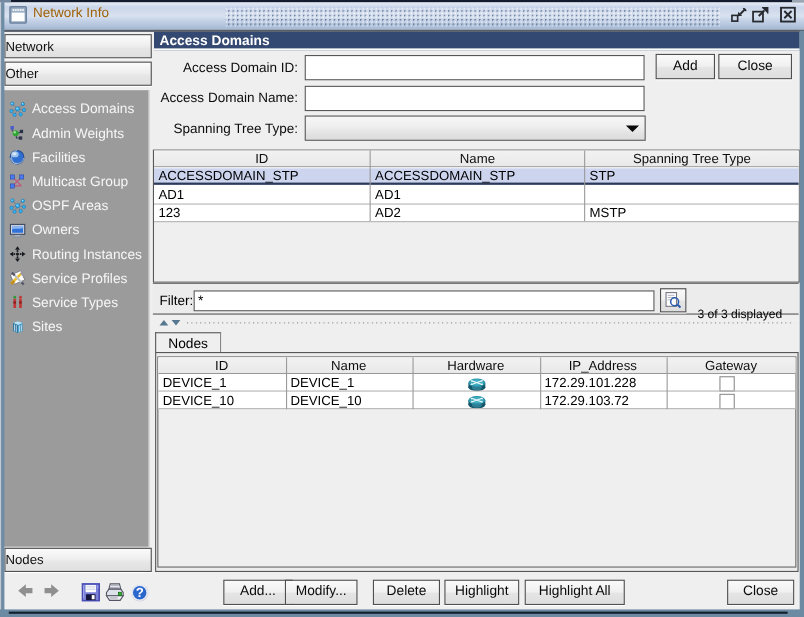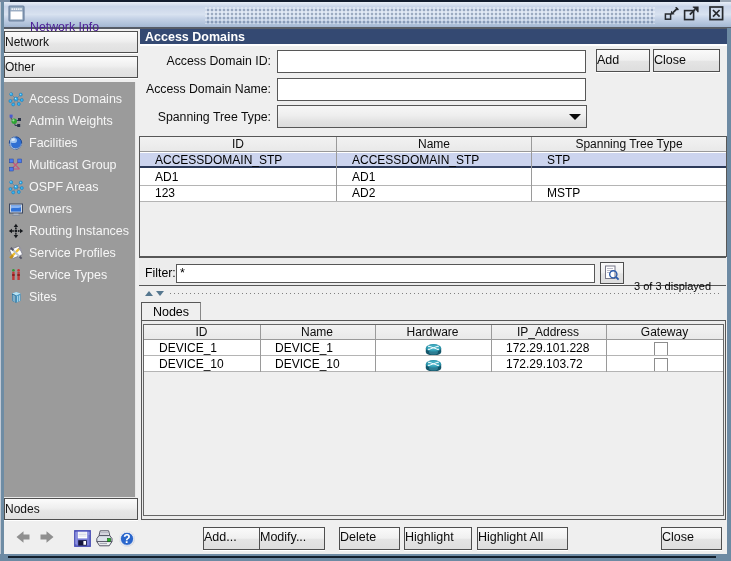--- a/index.html
+++ b/index.html
@@ -17,21 +17,21 @@
 #bottomborder{left:0;top:554px;width:731px;height:7px;background:#6d8aa3}
 #bottomline{left:8px;top:556px;width:708px;height:2px;background:#13202e}
 
 #titlebar{left:0;top:2px;width:731px;height:25px;
   background:linear-gradient(180deg,#e8eef7 0%,#c9d5e9 18%,#d3dded 38%,#d8e2f0 50%,#c6d3e7 65%,#b0c2da 88%,#a3b7d2 100%);
   border-bottom:2px solid #565c66}
 #bumps{left:205px;top:7px;width:450px;height:17px;
   background-image:radial-gradient(circle at 1px 1px,rgba(255,255,255,.75) 0 .55px,rgba(0,0,0,0) .85px),
                    radial-gradient(circle at 3px 3px,rgba(62,82,116,.8) 0 .55px,rgba(0,0,0,0) .85px);
   background-size:4px 4px}
-#title-text{left:30px;top:20px;font-size:12.3px;color:#4c1d95}
+#title-text{left:30px;top:4px;font-size:12.3px;color:#a16207}
 
 .sbtn{left:4px;width:132px;background:linear-gradient(180deg,#fbfbfb,#efefef 45%,#e6e6e6 60%,#e0e0e0);
   border:1px solid #4f4f4f;text-align:left;font-size:12px;color:#111;
   box-shadow:0 1px 0 #fff}
 #btn-network{top:31px;height:20px;line-height:20px}
 #btn-other{top:56px;height:20px;line-height:20px}
 #btn-nodes{top:498px;height:20px;line-height:20px}
 #sidebar{left:3px;top:82px;width:132px;height:415px;background:#9b9b9b;
   border-right:1px solid #e8e8e8;border-bottom:1px solid #e8e8e8}
 .sitem{position:absolute;left:5px;height:22px;width:128px;color:#f6f6f6;font-size:12.5px;line-height:22px}
@@ -44,26 +44,26 @@
 #header-bar{left:140px;top:29px;width:587px;height:15px;background:#344972;
   border-bottom:2px solid #fff}
 #header-bar span{position:absolute;left:5px;top:1px;font-weight:bold;font-size:12.5px;color:#fff}
 .flabel{font-size:12.3px;color:#0d0d0d;text-align:right;line-height:15px}
 .tfield{background:#fff;border:1px solid #575757}
 #combo{left:277px;top:105px;width:308px;height:21px;
   background:linear-gradient(180deg,#f7f7f7,#eee 45%,#e2e2e2 75%,#dcdcdc);border:1px solid #575757}
 #combo-arrow{left:569px;top:114px;width:0;height:0;border:6px solid transparent;
   border-top:6px solid #0a0a0a;border-bottom:none}
 .gbtn{background:linear-gradient(180deg,#fafafa,#f0f0f0 48%,#e4e4e4 55%,#dedede);
-  border:1px solid #4f4f4f;text-align:left;font-size:12.5px;color:#0a0a0a;box-shadow:0 1px 0 #fff}
+  border:1px solid #4f4f4f;text-align:center;font-size:12.5px;color:#0a0a0a;box-shadow:0 1px 0 #fff}
 
 #table1{left:139px;top:136px;width:586px;height:119px;background:#efefef;border:1px solid #575757}
 .thead{position:absolute;background:linear-gradient(180deg,#f2f2f2,#e9e9e9);color:#0d0d0d;
   font-size:12px;text-align:center}
-.tcell{position:absolute;font-size:12px;color:#000;padding-left:14px;overflow:hidden;white-space:nowrap}
+.tcell{position:absolute;font-size:12px;color:#000;padding-left:3px;overflow:hidden;white-space:nowrap}
 .vline{position:absolute;width:1px;background:#9a9a9a}
 .hline{position:absolute;height:1px;background:#b4b4b4}
 
 #filterrow{left:139px;top:257px;width:587px;height:27px;background:#ececec;border-top:1px solid #575757;border-bottom:1px solid #575757}
 
 #divider{left:140px;top:286px;width:587px;height:15px}
 .tri{position:absolute;width:0;height:0}
 
 #tab-nodes{left:141px;top:302px;width:58px;height:18px;background:#efefef;
   border-top:1px solid #575757;border-left:1px solid #575757;border-right:1px solid #888;

